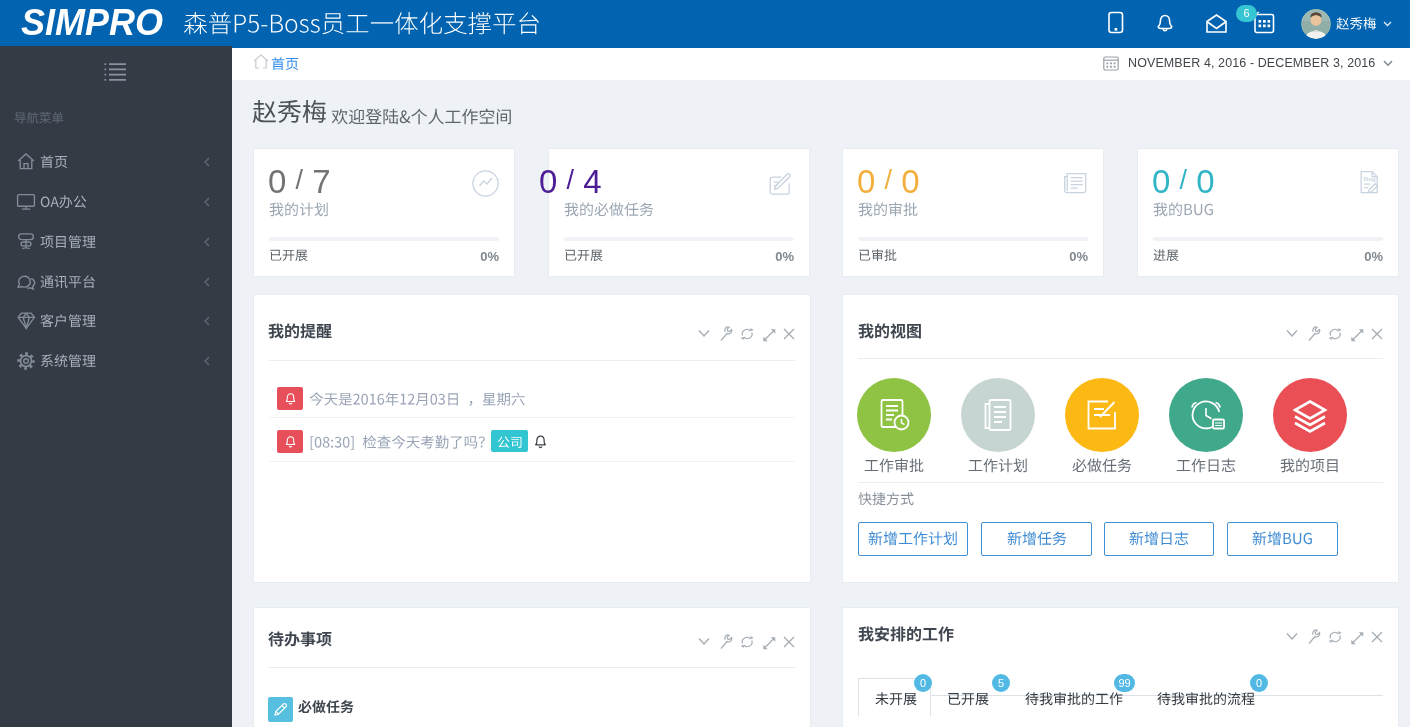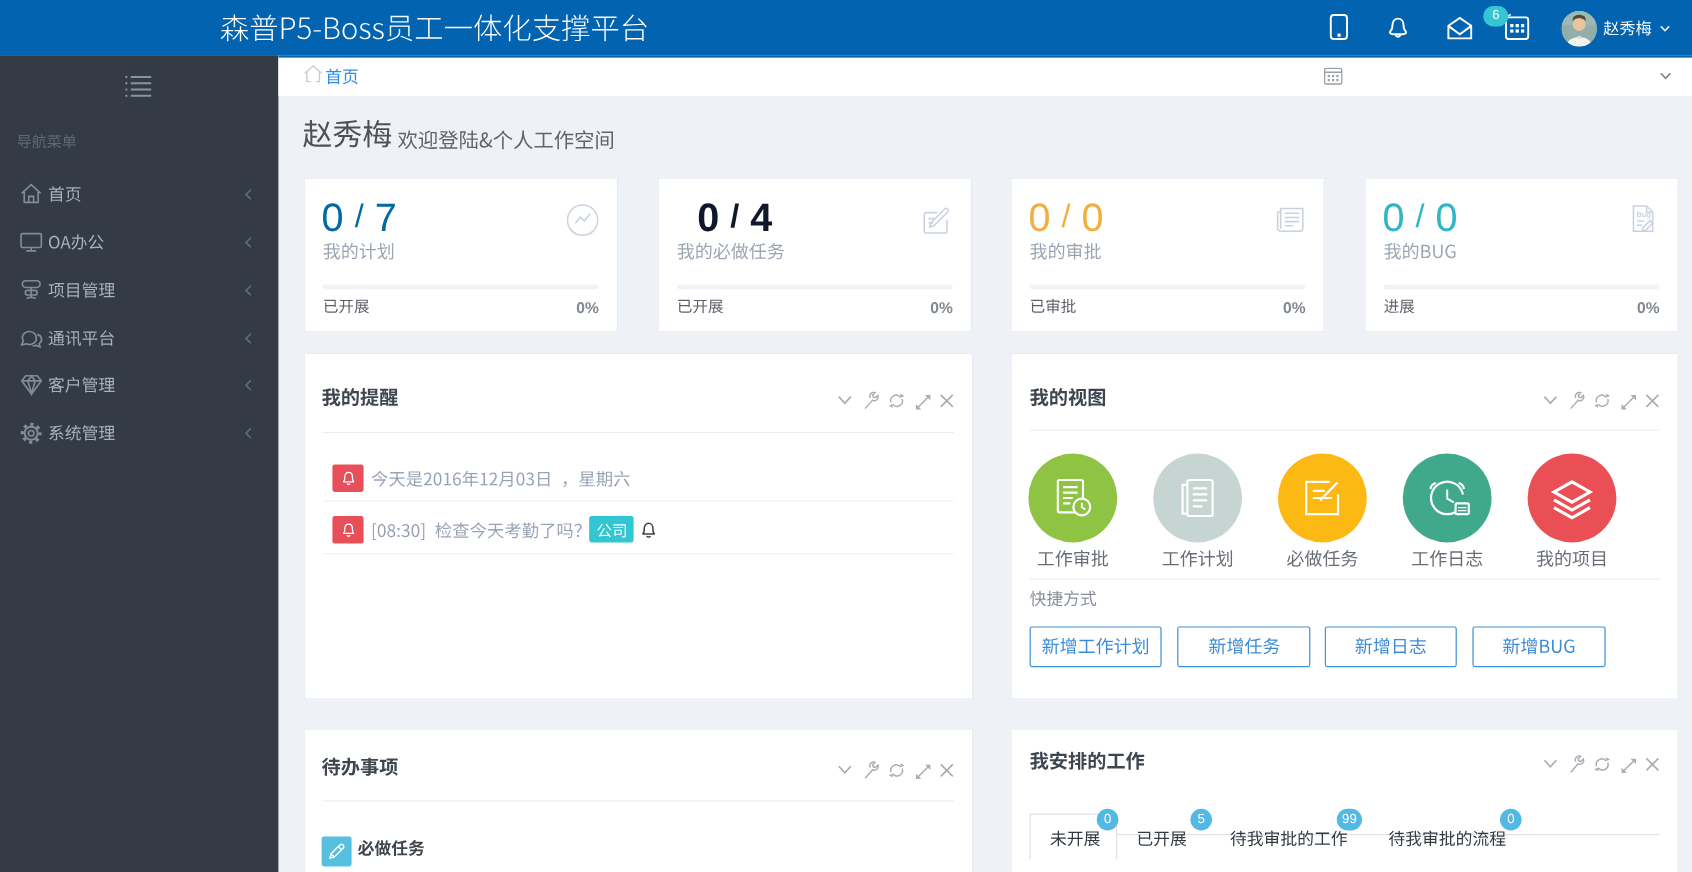--- a/index.html
+++ b/index.html
@@ -1,19 +1,20 @@
 <!DOCTYPE html>
 <html><head><meta charset="utf-8"><style>
 *{margin:0;padding:0;box-sizing:border-box}
 html,body{width:1410px;height:727px;overflow:hidden;background:#eef1f5;font-family:"Liberation Sans",sans-serif}
 .abs{position:absolute}
 svg{display:block}
 </style></head><body>
 <div style="position:relative;width:1410px;height:727px">
 <div class="abs" style="left:0;top:0;width:1410px;height:46px;background:#0264b1"></div>
+<div class="abs" style="left:21px;top:3px;font-family:'Liberation Sans',sans-serif;font-style:italic;font-weight:bold;font-size:36px;line-height:40px;color:#fff">SIMPRO</div>
 <div style="position:absolute;left:183px;top:8px;">
       <svg width="358.2" height="30.6" viewBox="0 -1000 14620 1250" fill="#ffffff">
         <use href="#l68ee"></use>
         <use href="#l666e" x="1000"></use>
         <use href="#l50" x="2000"></use>
         <use href="#l35" x="2612"></use>
         <use href="#l2d" x="3147"></use>
         <use href="#l42" x="3480"></use>
         <use href="#l6f" x="4122"></use>
         <use href="#l73" x="4716"></use>
@@ -191,20 +192,21 @@
       <path d="M0.8 4.2 h14.4"></path>
 <g fill="#9aa1a9" stroke="none">
         <rect x="3.4" y="6.4" width="1.9" height="1.9"></rect>
         <rect x="7" y="6.4" width="1.9" height="1.9"></rect>
         <rect x="10.6" y="6.4" width="1.9" height="1.9"></rect>
         <rect x="3.4" y="9.8" width="1.9" height="1.9"></rect>
         <rect x="7" y="9.8" width="1.9" height="1.9"></rect>
         <rect x="10.6" y="9.8" width="1.9" height="1.9"></rect>
       </g>
     </svg>
+<div class="abs" style="left:1128px;top:50px;white-space:nowrap;font-size:12.5px;line-height:26px;color:#40464d;letter-spacing:0.1px">NOVEMBER 4, 2016 - DECEMBER 3, 2016</div>
 <svg class="abs" style="left:1383px;top:60px" width="10" height="7" viewBox="0 0 10 7" fill="none" stroke="#7e858d" stroke-width="1.4">
       <path d="M1 1 l4 4.3 L9 1"></path>
     </svg>
 <div style="position:absolute;left:252px;top:96px;">
       <svg width="75.0" height="31.2" viewBox="0 -1000 3000 1250" fill="#4c5157">
         <use href="#r8d75"></use>
         <use href="#r79c0" x="1000"></use>
         <use href="#r6885" x="2000"></use>
       </svg>
     </div>
@@ -217,21 +219,21 @@
         <use href="#r26" x="4000"></use>
         <use href="#r4e2a" x="4680"></use>
         <use href="#r4eba" x="5680"></use>
         <use href="#r5de5" x="6680"></use>
         <use href="#r4f5c" x="7680"></use>
         <use href="#r7a7a" x="8680"></use>
         <use href="#r95f4" x="9680"></use>
       </svg>
     </div>
 <div class="abs" style="left:253px;top:148px;width:262px;height:129px;background:#fff;border:1px solid #e7ecf1"></div>
-<div class="abs" style="left:268px;top:160px;font-size:33px;line-height:40px;color:#0369a1;font-weight:400">0&nbsp;<span style="font-size:27px;vertical-align:3.5px">/</span>&nbsp;7</div>
+<div class="abs" style="left:268px;top:160px;font-size:33px;line-height:40px;color:#737373;font-weight:400">0&nbsp;<span style="font-size:27px;vertical-align:3.5px">/</span>&nbsp;7</div>
 <div style="position:absolute;left:269px;top:200px;">
       <svg width="60.0" height="18.8" viewBox="0 -1000 4000 1250" fill="#9aa5b2">
         <use href="#r6211"></use>
         <use href="#r7684" x="1000"></use>
         <use href="#r8ba1" x="2000"></use>
         <use href="#r5212" x="3000"></use>
       </svg>
     </div>
 <svg class="abs" style="left:472px;top:170px" width="27" height="27" viewBox="0 0 27 27">
       <g fill="none" stroke="#c9d3e0" stroke-width="1.3">
@@ -242,21 +244,21 @@
 <div class="abs" style="left:269px;top:237px;width:230px;height:4px;border-radius:2px;background:#f0f2f5"></div>
 <div style="position:absolute;left:269px;top:247px;">
       <svg width="39.0" height="16.2" viewBox="0 -1000 3000 1250" fill="#5b6168">
         <use href="#r5df2"></use>
         <use href="#r5f00" x="1000"></use>
         <use href="#r5c55" x="2000"></use>
       </svg>
     </div>
 <div class="abs" style="left:399px;top:249px;width:100px;text-align:right;font-size:13px;font-weight:bold;color:#82888f">0%</div>
 <div class="abs" style="left:548px;top:148px;width:262px;height:129px;background:#fff;border:1px solid #e7ecf1"></div>
-<div class="abs" style="left:581px;top:160px;font-size:33px;line-height:40px;color:#0f172a;font-weight:700">0&nbsp;<span style="font-size:27px;vertical-align:3.5px">/</span>&nbsp;4</div>
+<div class="abs" style="left:539px;top:160px;font-size:33px;line-height:40px;color:#4c1d95;font-weight:400">0&nbsp;<span style="font-size:27px;vertical-align:3.5px">/</span>&nbsp;4</div>
 <div style="position:absolute;left:564px;top:200px;">
       <svg width="90.0" height="18.8" viewBox="0 -1000 6000 1250" fill="#9aa5b2">
         <use href="#r6211"></use>
         <use href="#r7684" x="1000"></use>
         <use href="#r5fc5" x="2000"></use>
         <use href="#r505a" x="3000"></use>
         <use href="#r4efb" x="4000"></use>
         <use href="#r52a1" x="5000"></use>
       </svg>
     </div>

